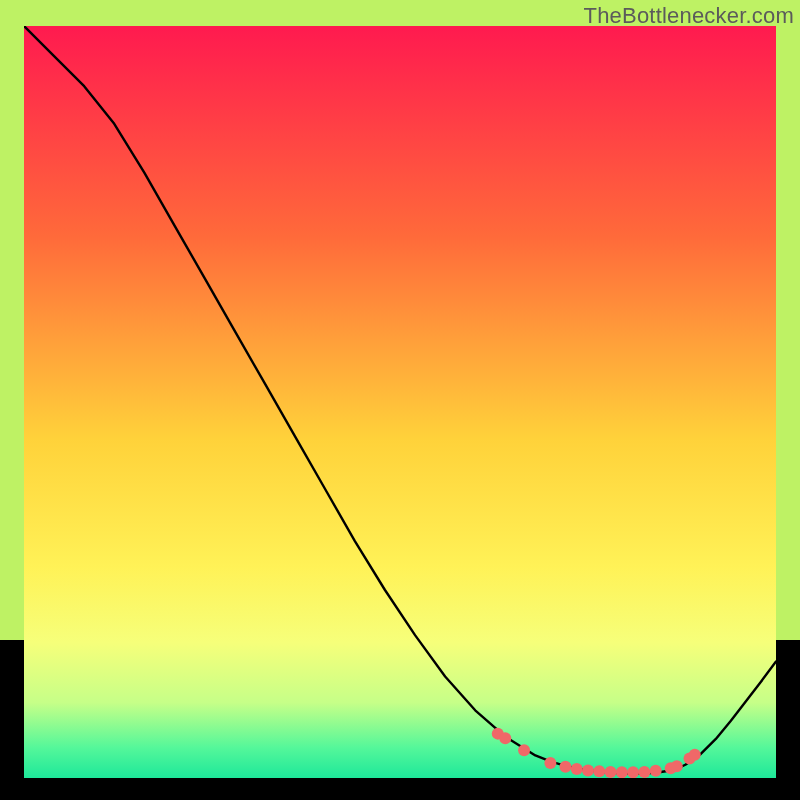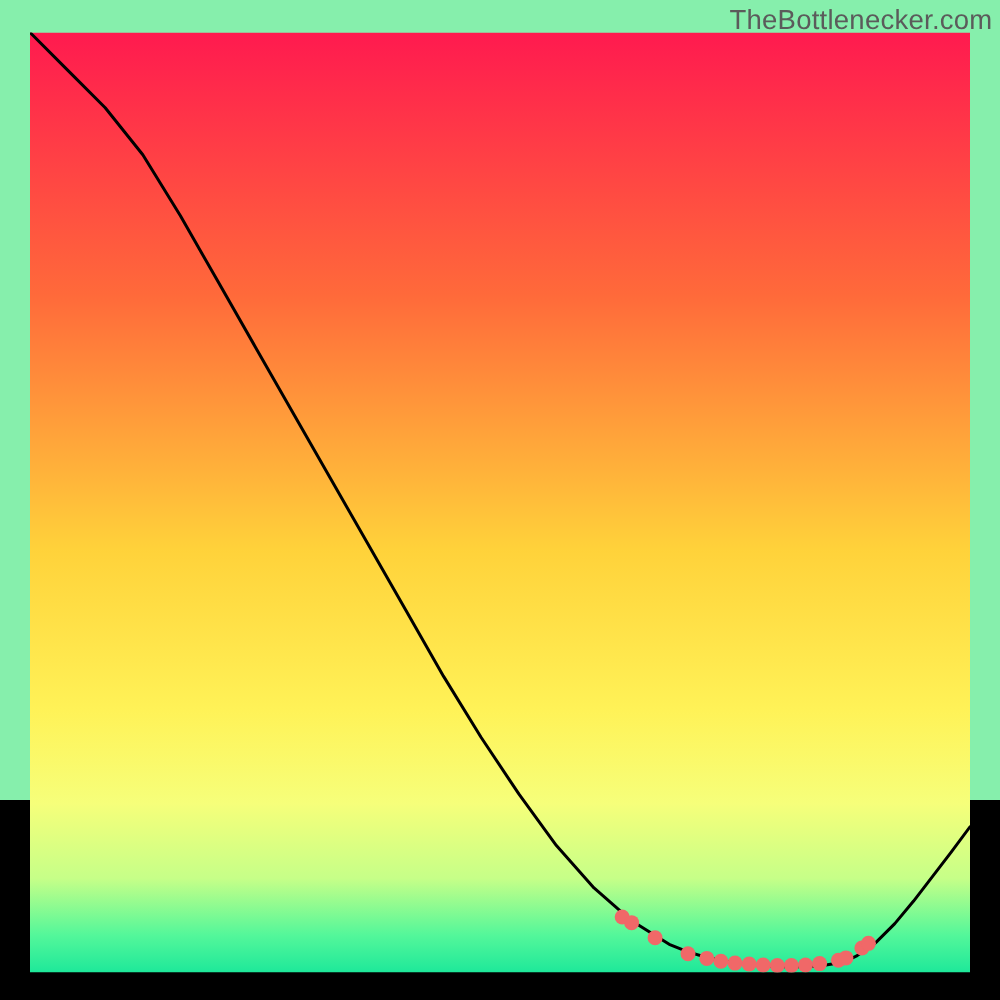--- a/index.html
+++ b/index.html
@@ -1,21 +1,21 @@
 <!DOCTYPE html>
 <html><head>
 <meta charset="utf-8">
 <style>
   * { margin: 0; padding: 0; box-sizing: border-box; }
   html, body { width: 800px; height: 800px; overflow: hidden; background: #000; }
   .frame {
     position: relative;
     width: 800px;
     height: 640px;
-    background: #86efac;
+    background: #bef264;
     padding-left: 40px;
   }
   .watermark {
     position: absolute;
     top: 3px;
     right: 6px;
     font-family: Arial, Helvetica, sans-serif;
     font-size: 22px;
     font-weight: 400;
     color: #5b5b5b;

